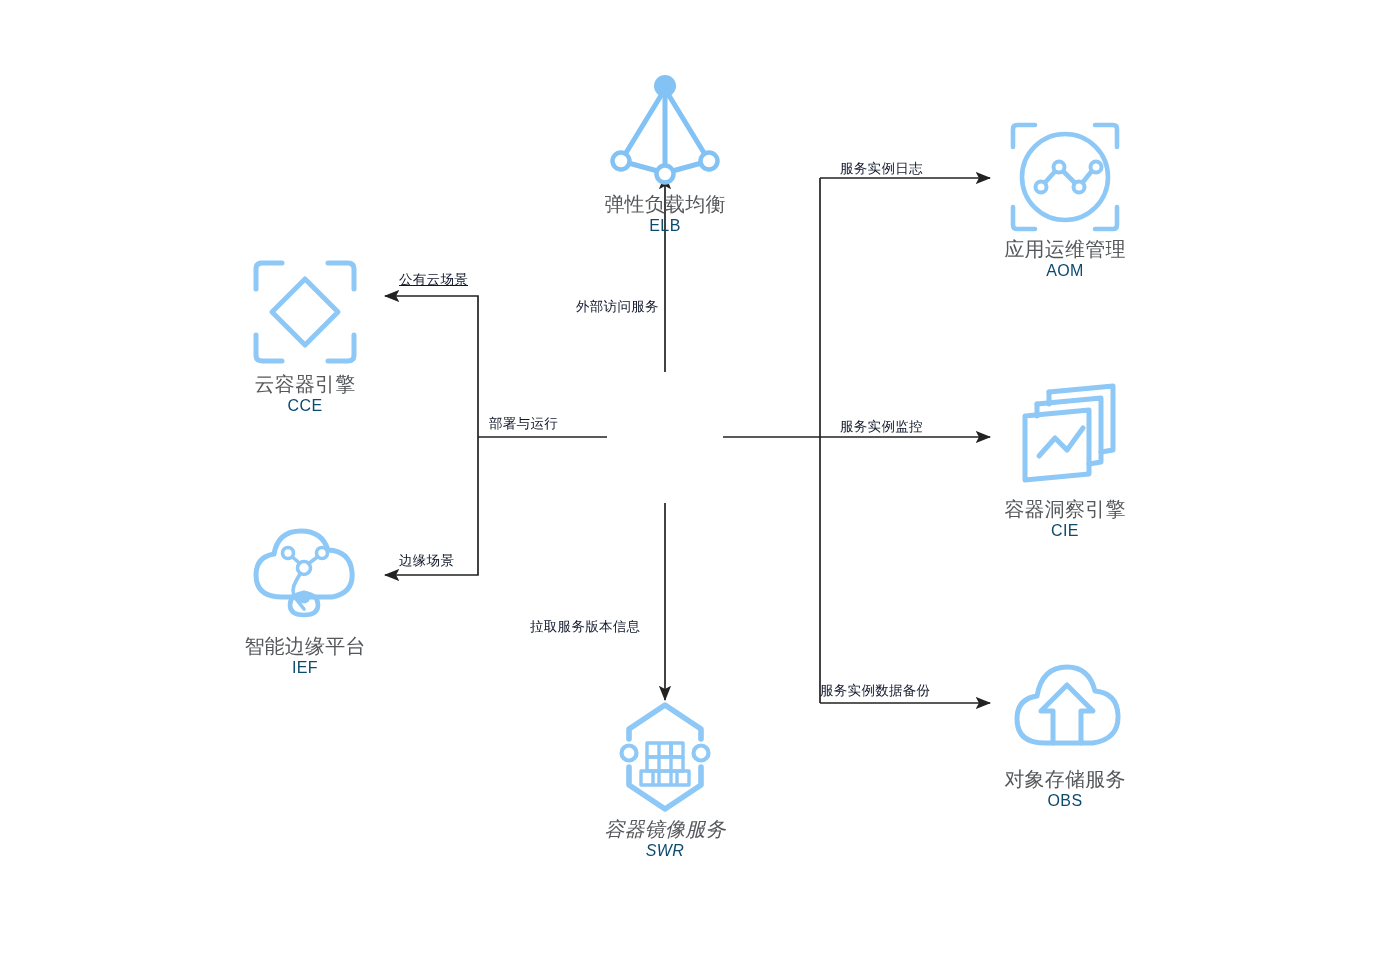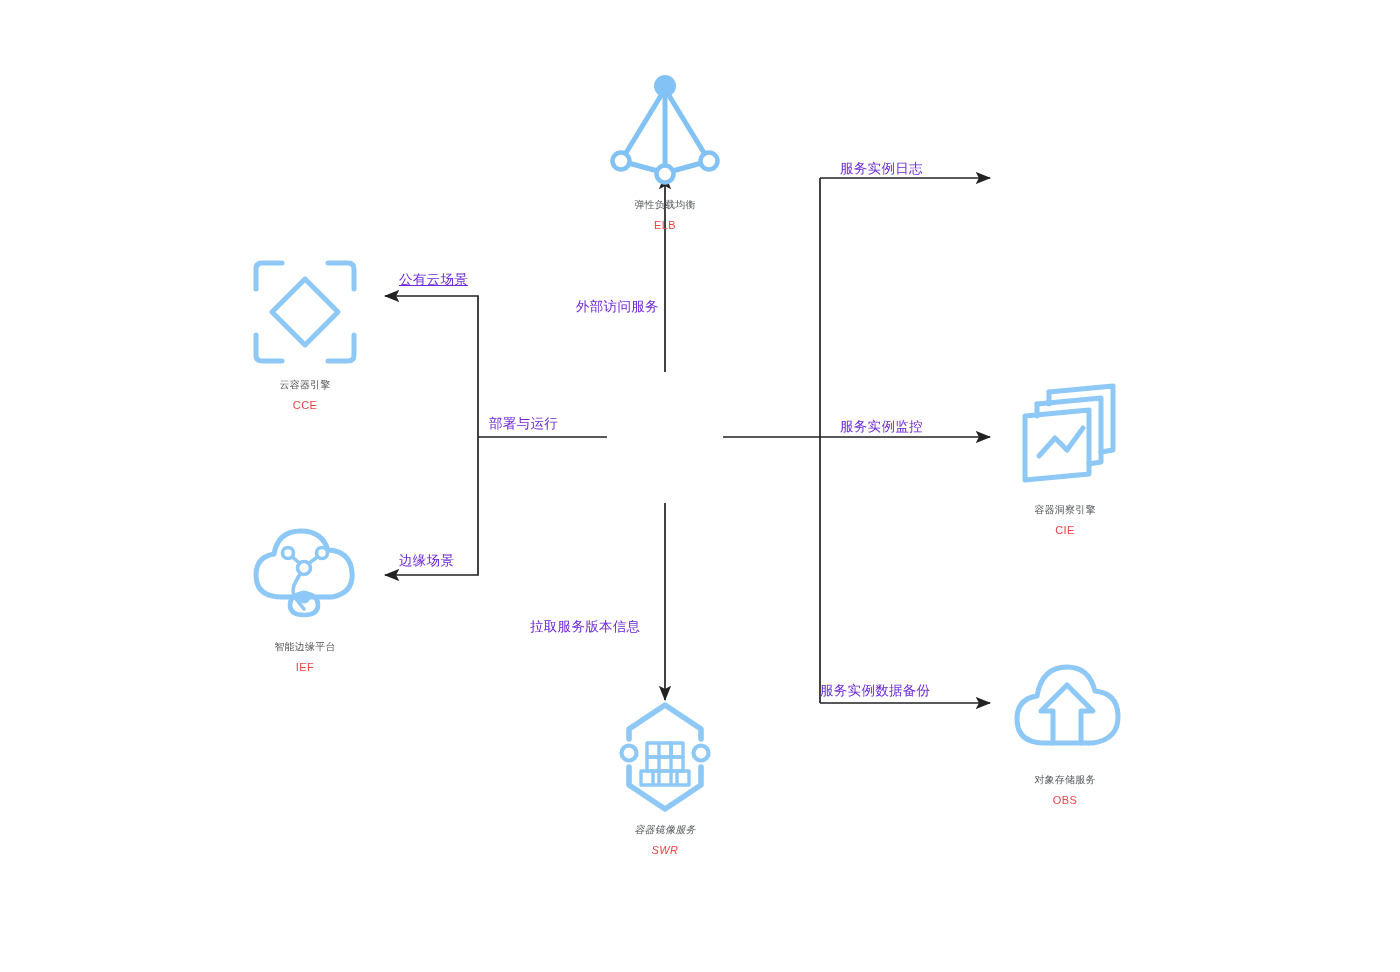--- a/index.html
+++ b/index.html
@@ -29,36 +29,36 @@
     width: 200px;
     text-align: center;
   }
   .node .icon-wrap {
     height: 124px;
     display: flex;
     align-items: center;
     justify-content: center;
   }
   .node .label {
-    font-size: 10px;
+    font-size: 20px;
     line-height: 21px;
     color: #55575a;
     letter-spacing: 0.2px;
   }
   .node .sub {
-    font-size: 11px;
+    font-size: 16px;
     line-height: 21px;
-    color: #ef4444;
+    color: #0c4a6e;
     letter-spacing: 0.4px;
     text-align: center;
   }
   .edge-label {
     position: absolute;
     font-size: 13.5px;
-    color: #6d28d9;
+    color: #0f172a;
     white-space: nowrap;
     letter-spacing: 0.3px;
   }
 </style>
 </head>
 <body>
 
 <div id="canvas">
 
   <svg class="edges" viewBox="0 0 1400 972" xmlns="http://www.w3.org/2000/svg">
@@ -119,20 +119,42 @@
           <path d="M104,78 L104,98 Q104,104 98,104 L78,104"></path>
           <path d="M32,104 L12,104 Q6,104 6,98 L6,78"></path>
           <path d="M55,22 L88,55 L55,88 L22,55 Z"></path>
         </g>
       </svg>
     </div>
     <div class="label">云容器引擎</div>
     <div class="sub">CCE</div>
   </div>
 
+  <div class="node" style="left:965px; top:115px;">
+    <div class="icon-wrap">
+      <svg width="116" height="116" viewBox="0 0 116 116" xmlns="http://www.w3.org/2000/svg">
+        <g stroke="#8ec8f6" stroke-width="4.6" fill="none" stroke-linecap="round" stroke-linejoin="round">
+          <path d="M6,28 L6,10 Q6,6 10,6 L28,6"></path>
+          <path d="M88,6 L106,6 Q110,6 110,10 L110,28"></path>
+          <path d="M110,88 L110,106 Q110,110 106,110 L88,110"></path>
+          <path d="M28,110 L10,110 Q6,110 6,106 L6,88"></path>
+          <circle cx="58" cy="58" r="43"></circle>
+          <path d="M34,68 L52,48 L72,68 L88,48"></path>
+        </g>
+        <g fill="#ffffff" stroke="#8ec8f6" stroke-width="4">
+          <circle cx="34" cy="68" r="5.5"></circle>
+          <circle cx="52" cy="48" r="5.5"></circle>
+          <circle cx="72" cy="68" r="5.5"></circle>
+          <circle cx="89" cy="48" r="5.5"></circle>
+        </g>
+      </svg>
+    </div>
+    <div class="label">应用运维管理</div>
+    <div class="sub">AOM</div>
+  </div>
 
 
   <div class="node" style="left:965px; top:375px;">
     <div class="icon-wrap">
       <svg width="124" height="118" viewBox="0 0 124 118" xmlns="http://www.w3.org/2000/svg">
         <g stroke="#8ec8f6" stroke-width="5" fill="none" stroke-linecap="round" stroke-linejoin="round">
           <path d="M46,14 L110,8 L110,72 L98,74"></path>
           <path d="M46,14 L46,26"></path>
           <path d="M34,26 L98,20 L98,84 L86,86"></path>
           <path d="M34,26 L34,38"></path>

